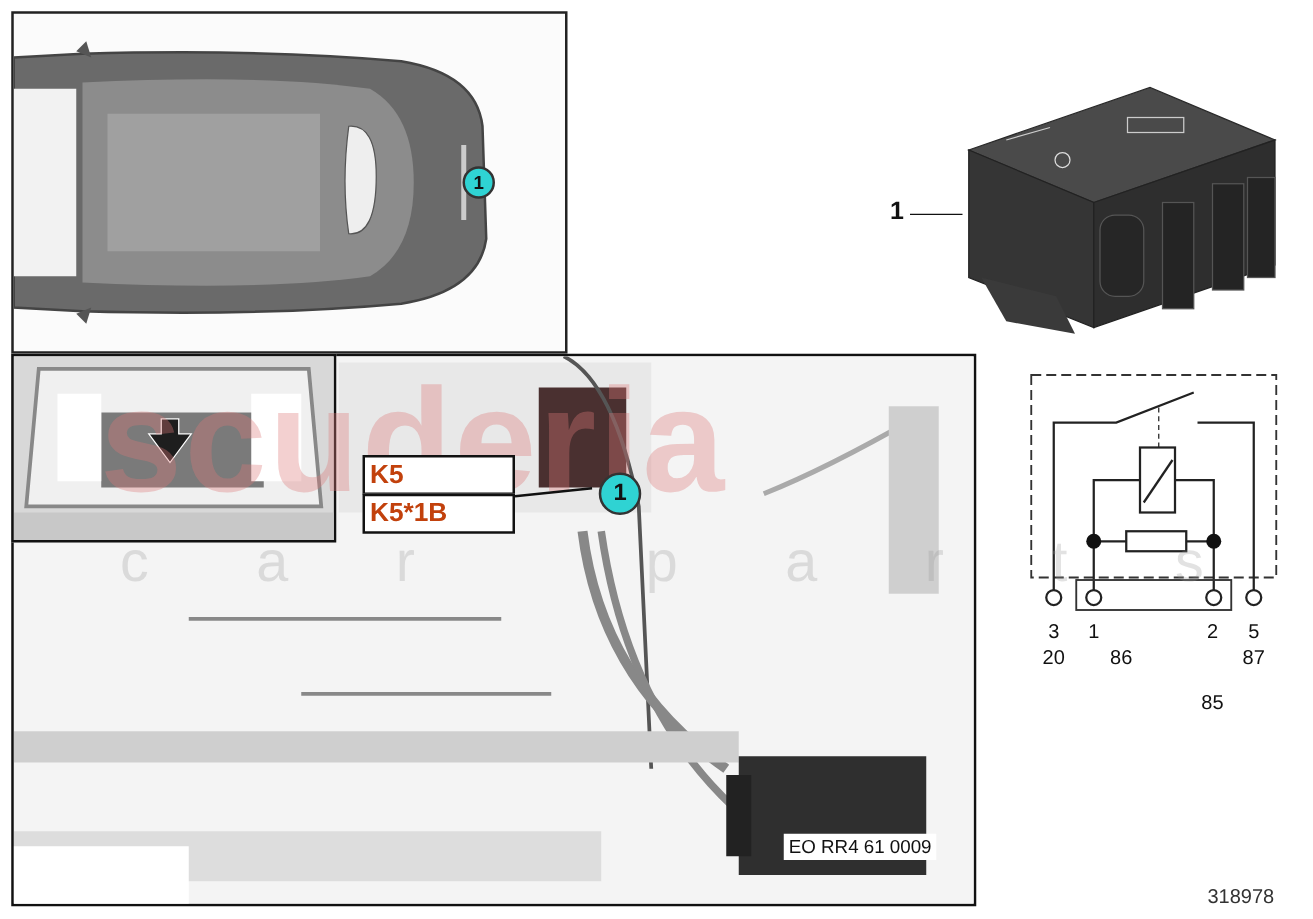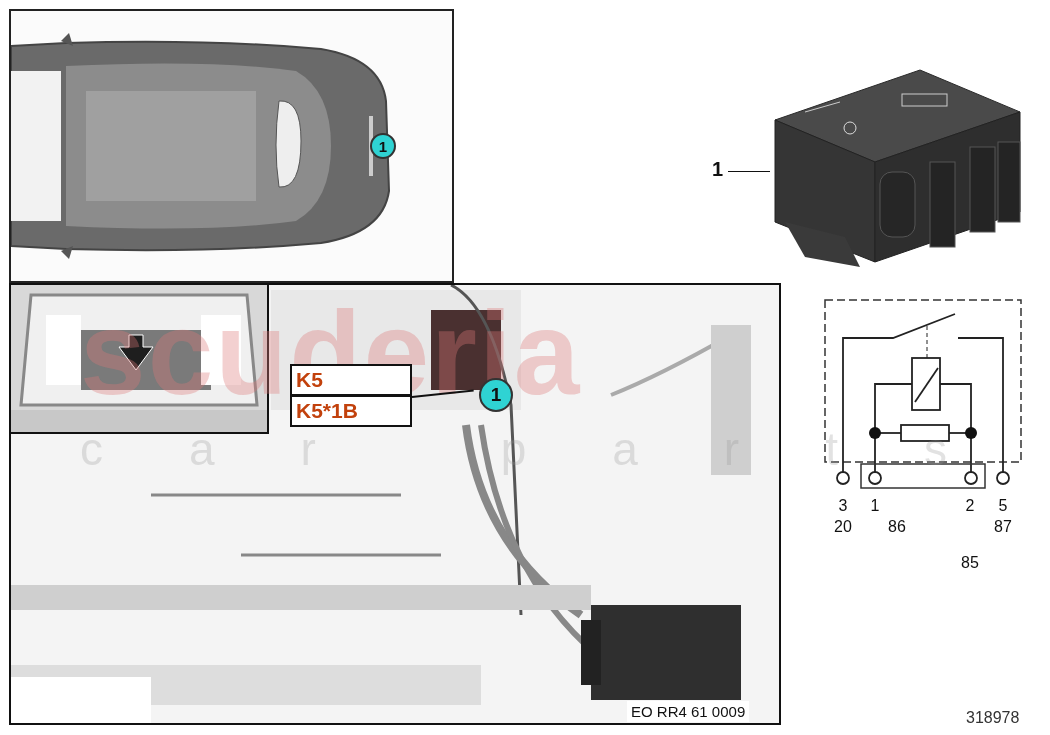--- a/index.html
+++ b/index.html
@@ -30,32 +30,32 @@
       box-sizing: border-box; display: flex; align-items: center; justify-content: center;
       font-weight: bold; font-size: 15px; color: #111;
     }
     .callout.big { width: 34px; height: 34px; font-size: 19px; }
     .label-box {
       background: #fff; border: 2px solid #111; box-sizing: border-box;
       font-weight: bold; font-size: 21px; color: #c2410c; padding-left: 4px;
       line-height: 28px; height: 32px;
     }
     #eo-label {
-      left: 627px; top: 701px; font-size: 15px; color: #111;
+      left: 627px; top: 667px; font-size: 15px; color: #111;
       background: #fff; padding: 2px 4px;
     }
     #doc-number { left: 966px; top: 709px; font-size: 16px; color: #333; }
     #part-label { left: 712px; top: 158px; font-size: 20px; font-weight: bold; color: #111; }
     .pin-num { font-size: 16px; color: #111; position: absolute; width: 30px; text-align: center; }
     #watermark {
       left: 80px; top: 285px; font-size: 118px; font-weight: bold;
       color: rgba(220, 120, 120, 0.35); letter-spacing: 2px; pointer-events: none;
     }
     #watermark-sub {
-      left: 80px; top: 422px; font-size: 46px; color: rgba(150,150,150,0.28);
+      left: 96px; top: 422px; font-size: 46px; color: rgba(150,150,150,0.28);
       letter-spacing: 86px; pointer-events: none;
     }
   </style>
 </head>
 <body>
 
 <div id="car-panel" class="abs">
   <svg width="441" height="270" viewBox="0 0 441 270">
     <path d="M0,35 L55,32 Q200,28 310,38 Q370,48 375,90 L378,180 Q372,222 310,232 Q200,242 55,238 L0,235 Z" fill="#6a6a6a" stroke="#444" stroke-width="2"></path>
     <path d="M55,55 Q200,48 285,60 Q320,80 320,135 Q320,190 285,210 Q200,222 55,215 Z" fill="#8c8c8c"></path>

